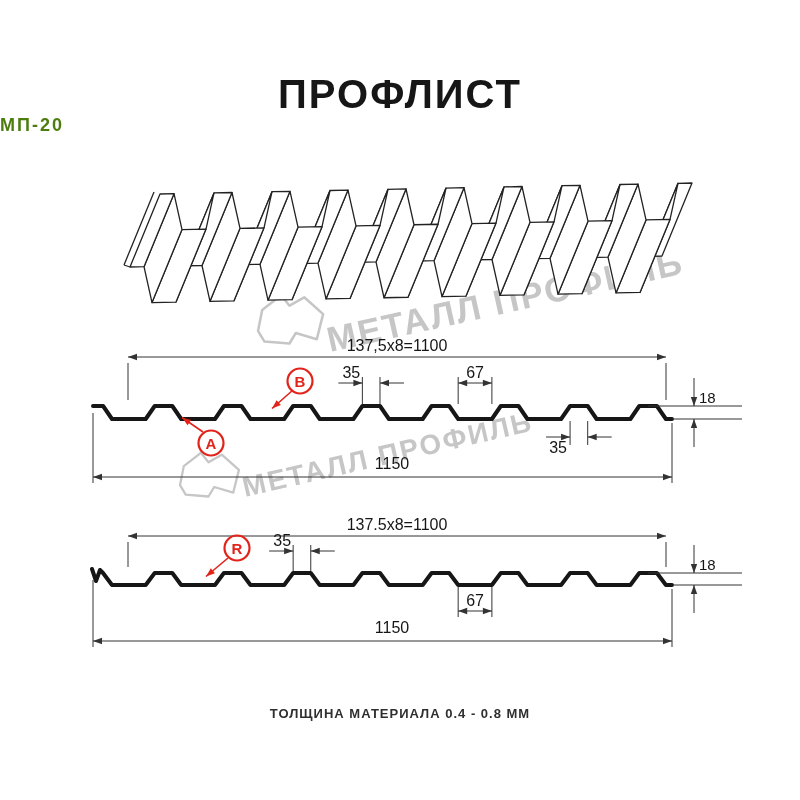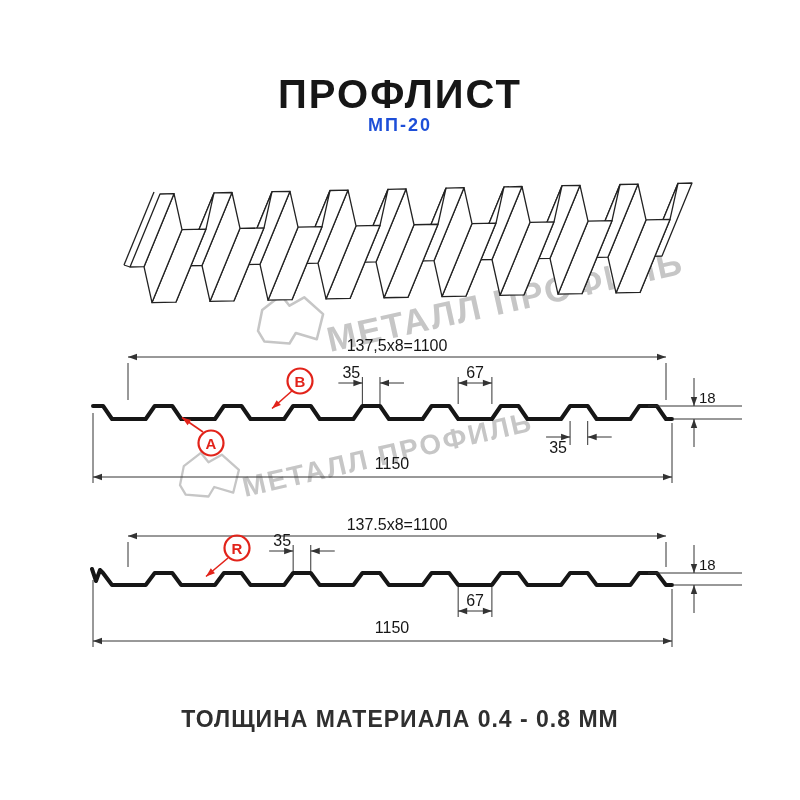--- a/index.html
+++ b/index.html
@@ -1,23 +1,23 @@
 <!DOCTYPE html>
 <html><head>
 <meta charset="utf-8">
 <style>
   html,body{margin:0;padding:0;background:#ffffff;}
   .page{position:relative;width:800px;height:800px;background:#ffffff;overflow:hidden;
         font-family:"Liberation Sans",sans-serif;padding-left:8px;}
   .title{position:absolute;left:0;top:72px;width:800px;text-align:center;
          font-size:40px;font-weight:bold;letter-spacing:2px;color:#161616;}
-  .subtitle{position:absolute;left:0;top:115px;width:800px;text-align:center;
-            font-size:18px;font-weight:bold;letter-spacing:2px;color:#1d4ed8;}
+  .subtitle{position:absolute;left:0;top:115px;width:800px;
+            font-size:18px;font-weight:bold;letter-spacing:2px;color:#4d7c0f;}
   .footer-note{position:absolute;left:0;top:706px;width:800px;text-align:center;
-               font-size:23px;font-weight:bold;letter-spacing:1px;color:#2f2f2f;}
+               font-size:13px;font-weight:bold;letter-spacing:1px;color:#2f2f2f;}
   svg{position:absolute;left:0;top:0;}
   svg text{font-family:"Liberation Sans",sans-serif;}
 </style>
 </head>
 <body>
 
 <div class="page">
   <div class="title">ПРОФЛИСТ</div>
   <div class="subtitle">МП-20</div>
   <svg id="draw" width="800" height="800" viewBox="0 0 800 800">

